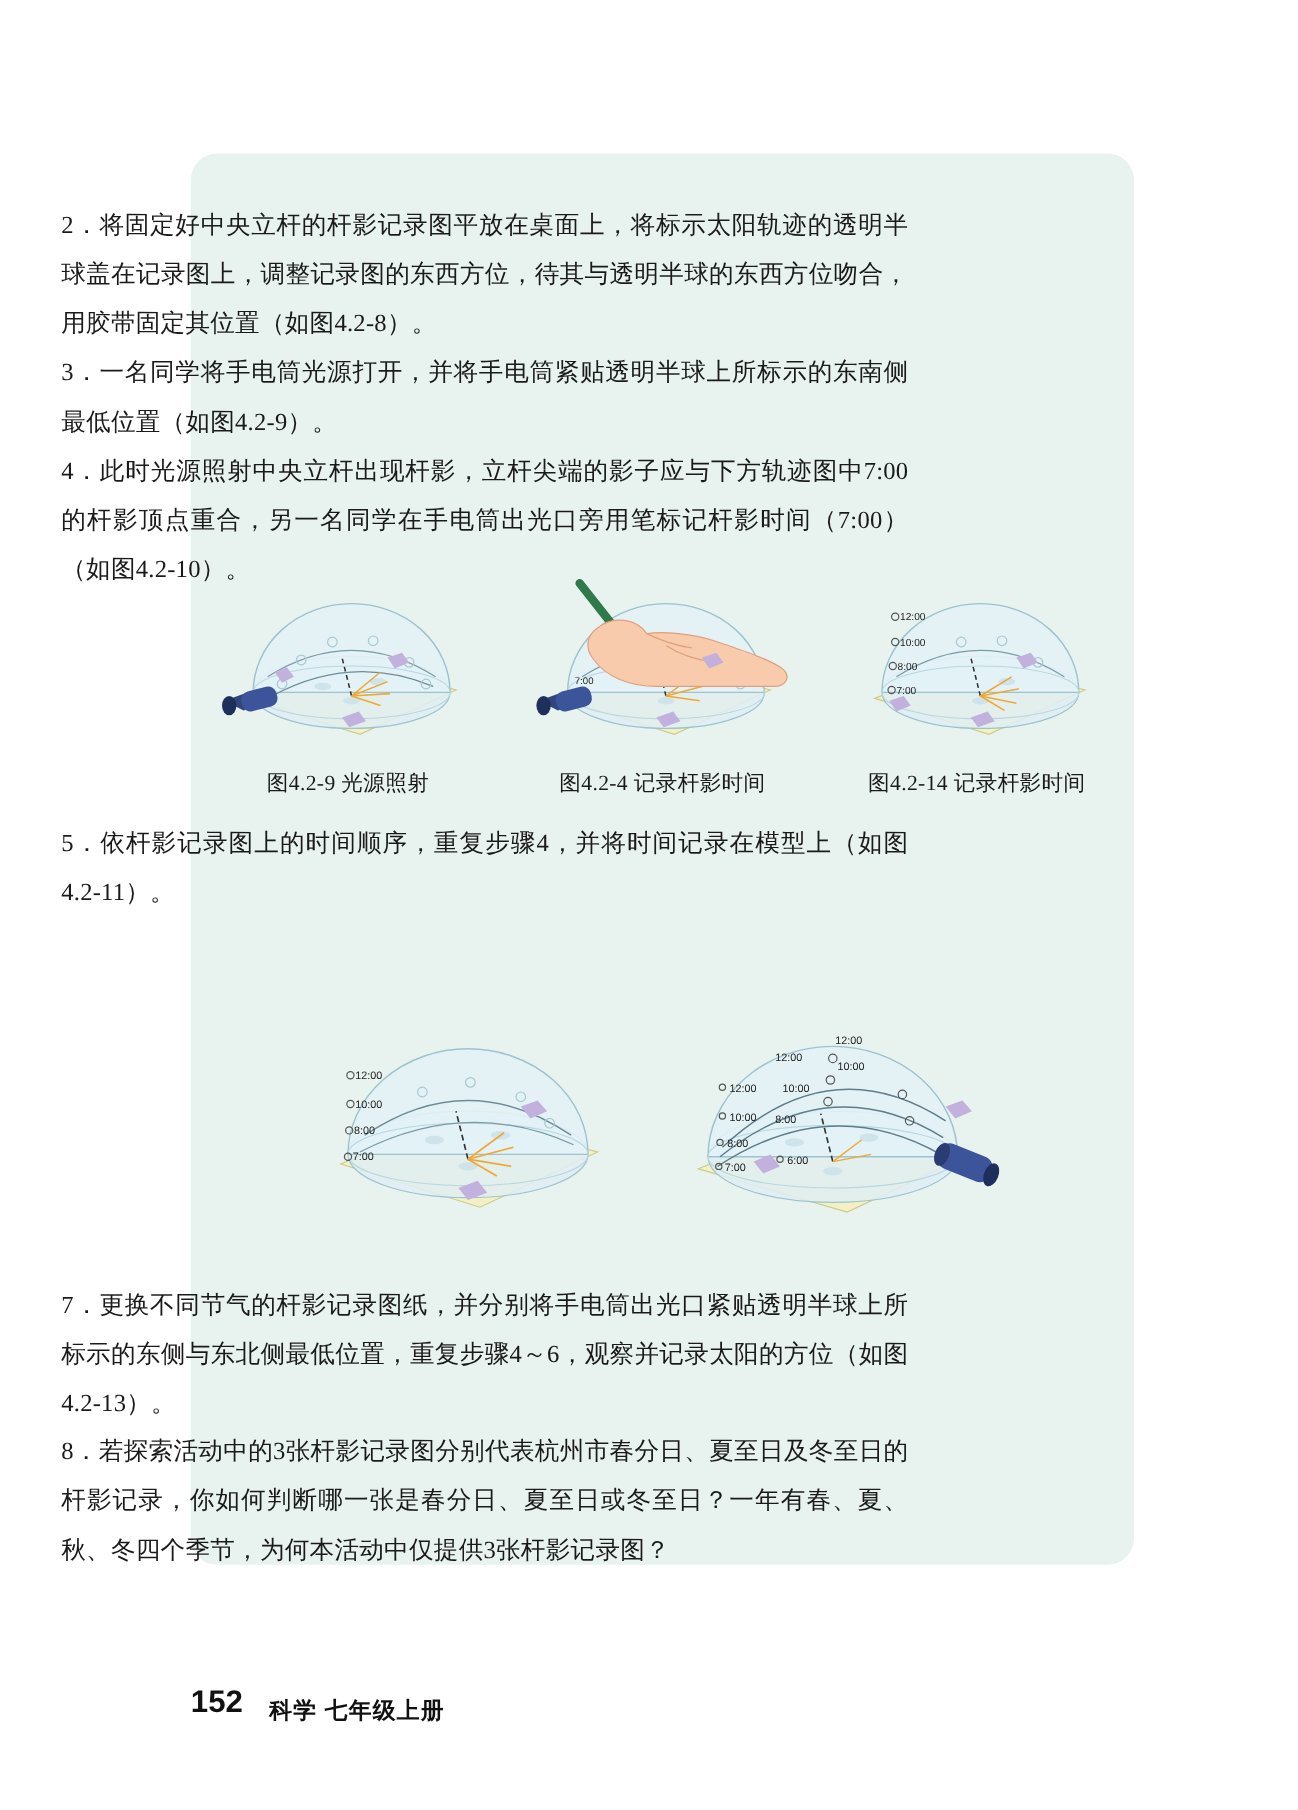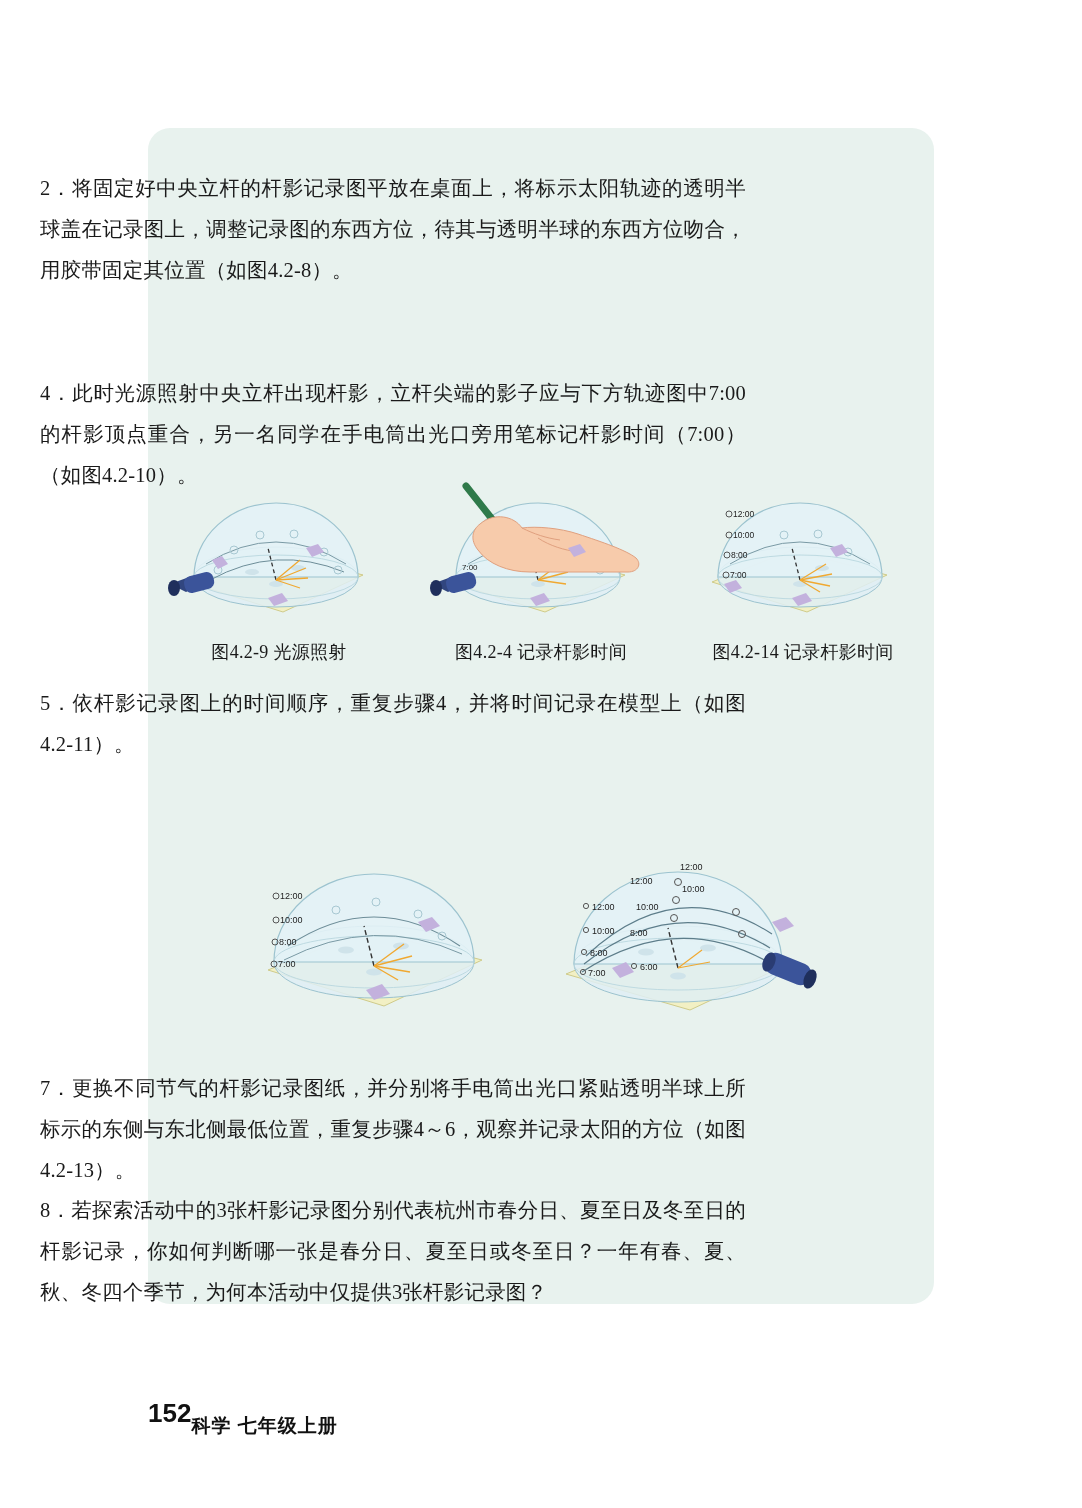--- a/index.html
+++ b/index.html
@@ -9,21 +9,21 @@
   }
   body {
     width: 1082px;
     height: 1508px;
     font-family: "Liberation Serif", "DejaVu Serif", serif;
     position: relative;
     overflow: hidden;
   }
   .page {
     position: absolute;
-    left: 0; top: 0;
+    left: 11px; top: 0;
     width: 864px;
     height: 1508px;
   }
   .content-panel {
     position: absolute;
     left: 148px;
     top: 128px;
     width: 786px;
     height: 1176px;
     background: #e8f2ee;
@@ -43,40 +43,42 @@
   
   .fig-row {
     position: absolute;
     display: flex;
     justify-content: center;
     align-items: flex-end;
   }
   .fig-block {
     display: flex;
     flex-direction: column;
+    align-items: center;
   }
   .caption-row {
     position: absolute;
     display: flex;
     justify-content: center;
     font-size: 18px;
     color: #1a1a1a;
     letter-spacing: 0.3px;
   }
   .caption {
     text-align: center;
     white-space: nowrap;
   }
   
   .footer {
     position: absolute;
     left: 148px;
     top: 1398px;
     display: flex;
-    align-items: flex-start;
+    align-items: center;
+    gap: 22px;
   }
   .folio {
     font-family: "Liberation Sans", sans-serif;
     font-weight: bold;
     font-size: 26px;
     color: #111;
   }
   .footer-title {
     font-family: "Liberation Sans", sans-serif;
     font-weight: bold;
@@ -89,20 +91,21 @@
 </style>
 </head>
 <body>
 
 <div class="page">
 
   <div class="content-panel"></div>
 
   <div class="body-text" style="top:168px;">2．将固定好中央立杆的杆影记录图平放在桌面上，将标示太阳轨迹的透明半球盖在记录图上，调整记录图的东西方位，待其与透明半球的东西方位吻合，用胶带固定其位置（如图4.2-8）。</div>
 
+  <div class="body-text" style="top:291px;">3．一名同学将手电筒光源打开，并将手电筒紧贴透明半球上所标示的东南侧最低位置（如图4.2-9）。</div>
 
   <div class="body-text" style="top:373px;">4．此时光源照射中央立杆出现杆影，立杆尖端的影子应与下方轨迹图中7:00的杆影顶点重合，另一名同学在手电筒出光口旁用笔标记杆影时间（7:00）（如图4.2-10）。</div>
 
   <div class="fig-row" style="left:148px; top:472px; width:786px; height:152px;">
 
     <div class="fig-block" style="width:262px;">
       <svg width="250" height="152" viewBox="0 0 250 152">
 
         <polygon points="40,110 120,78 215,103 135,140" fill="#f2f0c4" stroke="#cfcb8a" stroke-width="1"></polygon>
 

